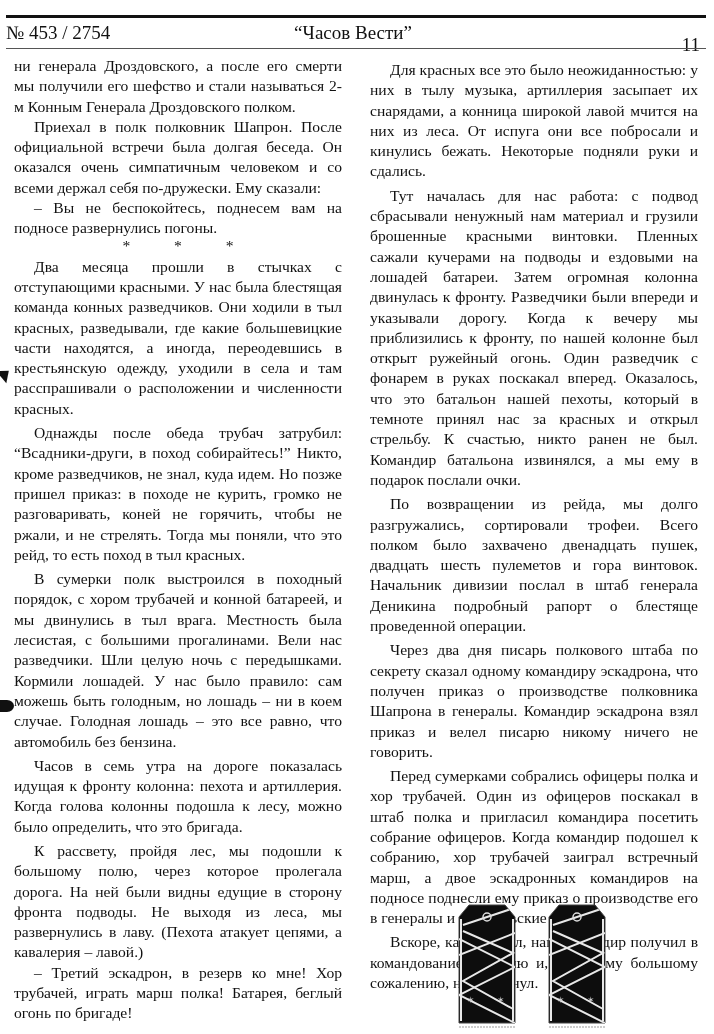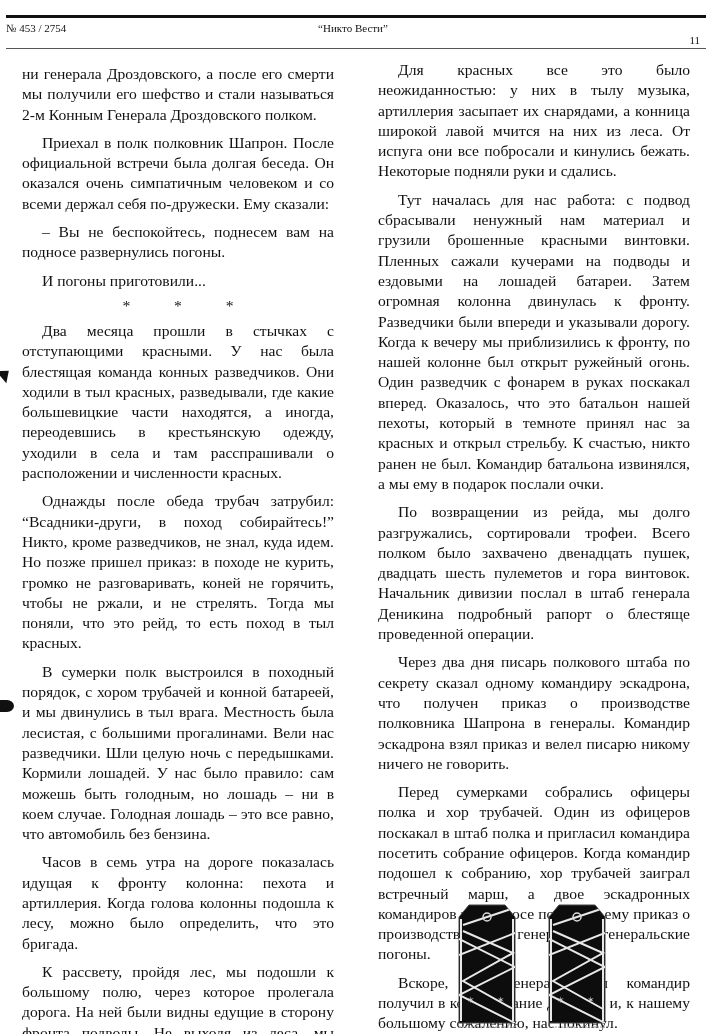--- a/index.html
+++ b/index.html
@@ -1,54 +1,53 @@
 <!DOCTYPE html>
 <html><head>
 <meta charset="utf-8">
 <style>
   html,body{margin:0;padding:0;background:#fff;}
   body{width:714px;height:1034px;position:relative;overflow:hidden;font-family:"Liberation Serif","DejaVu Serif",serif;color:#111;}
   .rule-top{position:absolute;left:6px;right:8px;top:15px;height:3px;background:#111;}
   .rule-bottom{position:absolute;left:6px;right:8px;top:48px;height:1px;background:#555;}
-  .header{position:absolute;left:6px;right:14px;top:22px;height:20px;font-size:11px;}
+  .header{position:absolute;left:6px;right:14px;top:22px;height:20px;font-size:19px;}
   .h-left{position:absolute;left:0;top:0;}
   .h-center{position:absolute;left:0;right:0;top:0;text-align:center;}
   .h-right{position:absolute;right:0;top:12px;}
   .col{position:absolute;top:56px;font-size:15.6px;line-height:20.3px;text-align:justify;}
   .col.left{left:14px;width:328px;}
   .col.right{left:370px;width:328px;}
-  .col p{margin:8px;text-indent:20px;}
+  .col p{margin:0;text-indent:20px;}
   .col p.noindent{text-indent:0;}
   .col p.gap{margin-top:4px;}
   .stars{text-align:center;letter-spacing:20px;text-indent:0 !important;line-height:14px;padding-left:20px;}
   b{font-weight:normal;}
   .mark{position:absolute;width:0;height:0;}
   .mark1{left:0;top:366px;border-top:8px solid transparent;border-bottom:8px solid transparent;border-left:10px solid #111;transform:rotate(-40deg);}
   .mark2{left:0;top:700px;width:14px;height:12px;background:#111;border-radius:0 50% 50% 0;}
   .epaulets{position:absolute;left:455px;top:895px;width:200px;height:135px;}
 </style>
 </head>
 <body>
 
 <div class="rule-top"></div>
 <div class="header">
   <span class="h-left">№ 453 / 2754</span>
-  <span class="h-center">“Никто Вести”</span>
+  <span class="h-center">“Часов Вести”</span>
   <span class="h-right">11</span>
 </div>
 <div class="rule-bottom"></div>
 
 <div class="mark mark1"></div>
 <div class="mark mark2"></div>
 
 <div class="col left">
   <p class="noindent">ни генерала Дроздовского, а после его смерти мы получили его шефство и стали называться 2-м Конным Генерала Дроздовского полком.</p>
   <p>Приехал в полк полковник Шапрон. После официальной встречи была долгая беседа. Он оказался очень симпатичным человеком и со всеми держал себя по-дружески. Ему сказали:</p>
   <p>– Вы не беспокойтесь, поднесем вам на подносе развернулись погоны.</p>
-  <p>И погоны приготовили...</p>
   <p class="stars">* * *</p>
   <p class="gap">Два месяца прошли в стычках с отступающими красными. У нас была блестящая команда конных разведчиков. Они ходили в тыл красных, разведывали, где какие большевицкие части находятся, а иногда, переодевшись в крестьянскую одежду, уходили в села и там расспрашивали о расположении и численности красных.</p>
   <p class="gap"><span>Однажды после обеда трубач затрубил: “Всадники-други, в поход собирайтесь!” Никто, кроме разведчиков, не знал, куда идем. Но позже пришел приказ: в походе не курить, громко не разговаривать, коней не горячить, чтобы не ржали, и не стрелять. Тогда мы поняли, что это</span> <b>рейд</b><span>, то есть  поход в тыл красных.</span></p>
   <p class="gap">В сумерки полк выстроился в походный порядок, с хором трубачей и конной батареей, и мы двинулись в тыл врага. Местность была лесистая, с большими прогалинами. Вели нас разведчики. Шли целую ночь с передышками. Кормили лошадей. У нас было правило: сам можешь быть голодным, но лошадь – ни в коем случае. Голодная лошадь – это все равно, что автомобиль без бензина.</p>
   <p class="gap">Часов в семь утра на дороге показалась идущая к фронту колонна: пехота и артиллерия. Когда голова колонны подошла к лесу, можно было определить, что это бригада.</p>
   <p class="gap">К рассвету, пройдя лес, мы подошли к большому полю, через которое пролегала дорога. На ней были видны едущие в сторону фронта подводы. Не выходя из леса, мы развернулись в лаву. (Пехота атакует цепями, а кавалерия – лавой.)</p>
   <p>– Третий эскадрон, в резерв ко мне! Хор трубачей, играть марш полка! Батарея, беглый огонь по бригаде!</p>
 
 </div>
 

